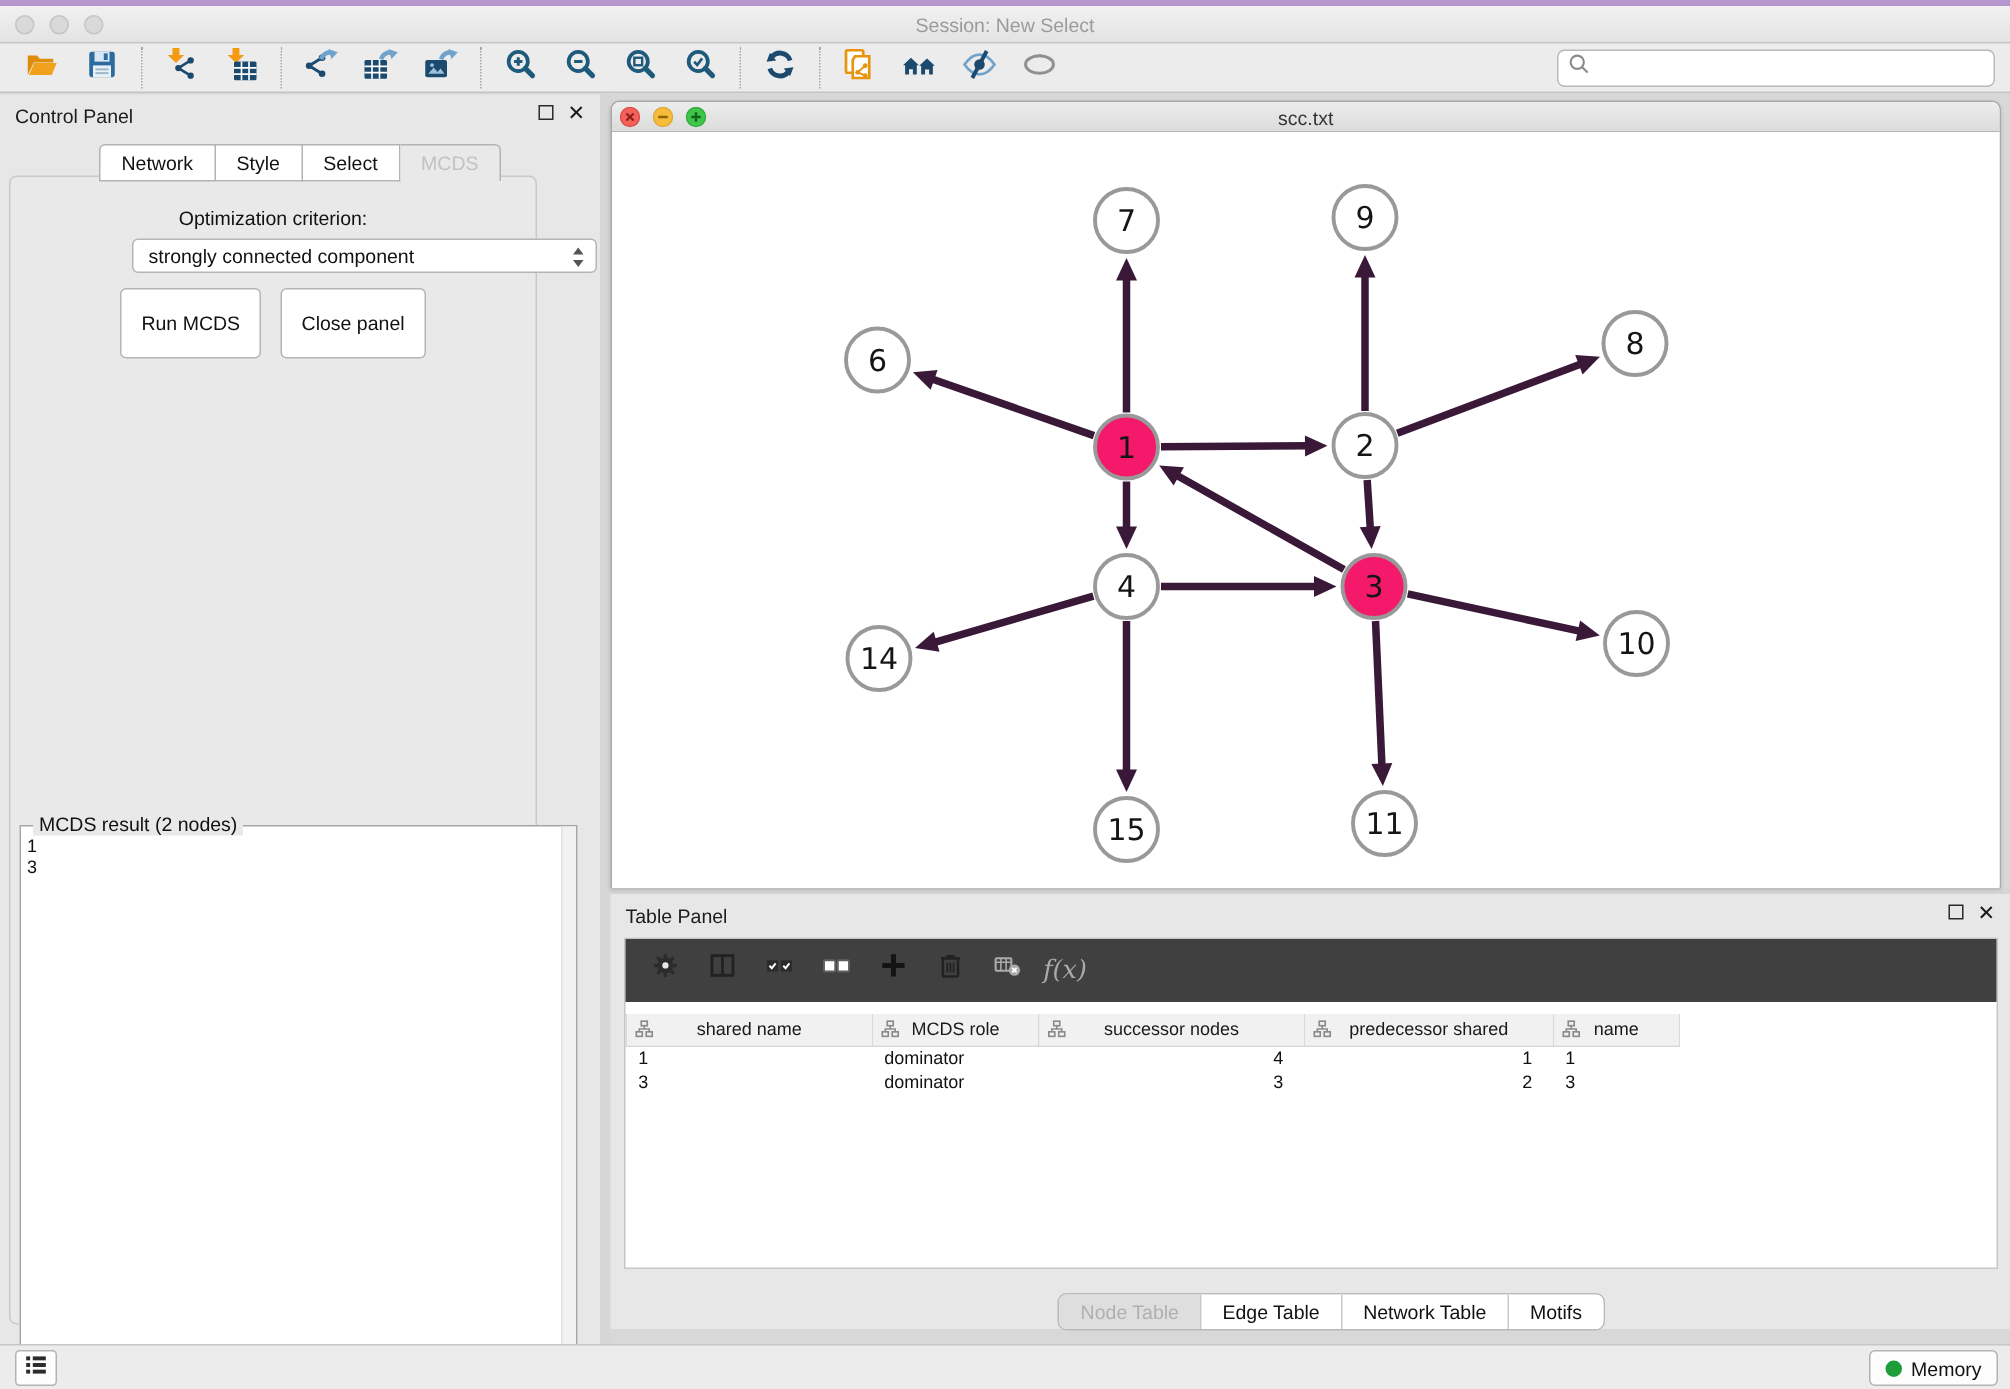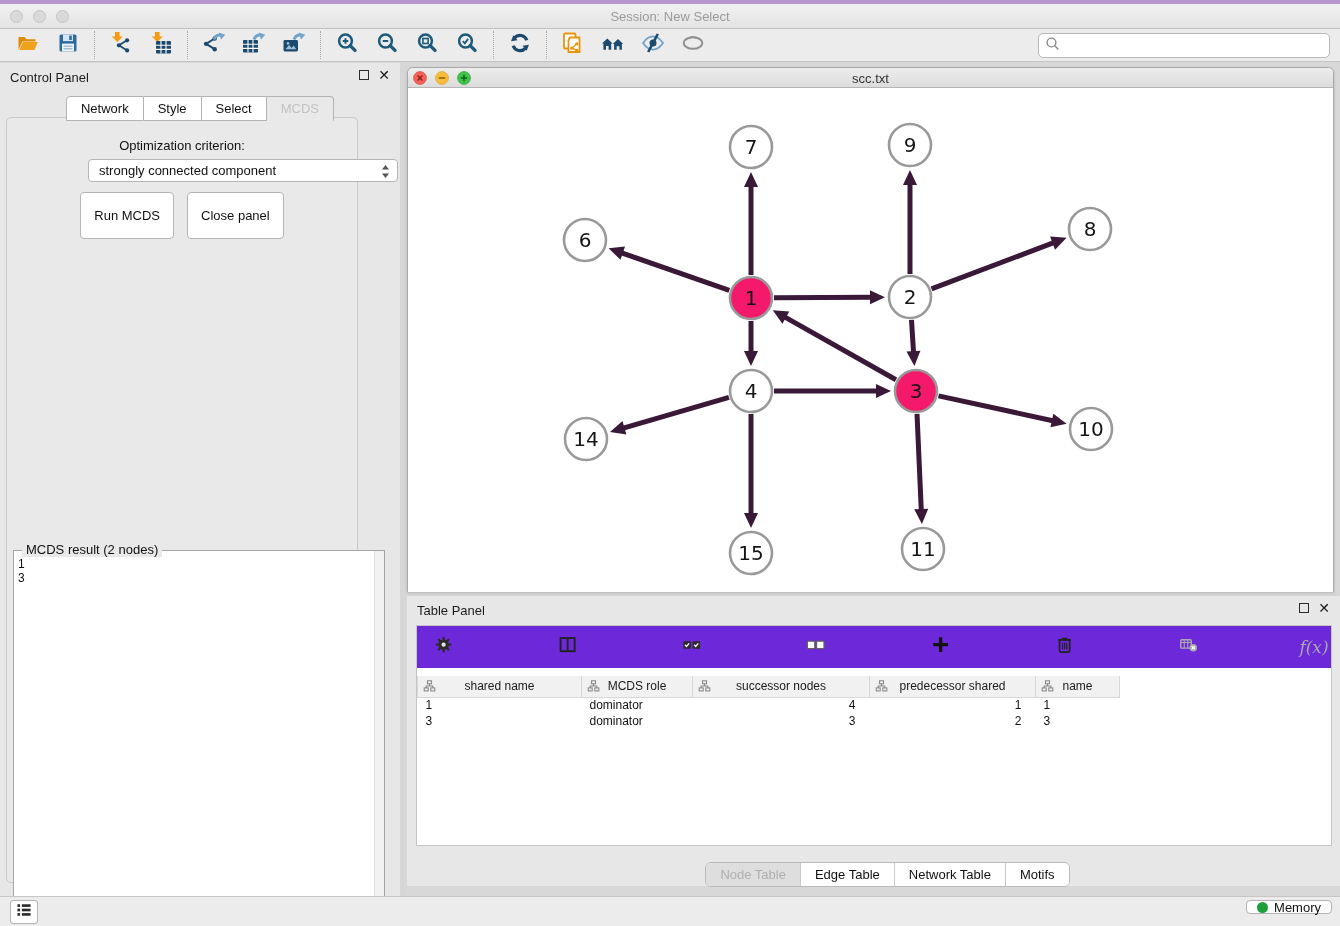--- a/index.html
+++ b/index.html
@@ -68,43 +68,43 @@
                   background:linear-gradient(#ededed,#dcdcdc); border-bottom:1px solid #b5b5b5;
                   border-radius:6px 6px 0 0; }
   .net-titlebar .ntitle { position:absolute; left:0; right:0; top:3px; text-align:center; font-size:13px; color:#333; }
   .net-lights { position:absolute; left:5px; top:3px; display:flex; gap:8px; }
   .net-canvas { position:absolute; left:0; top:20px; width:925px; height:504px; background:#fff; }
 
   
   .table-panel { position:absolute; left:407px; top:596px; width:933px; height:290px; background:#e7e7e7; }
   .tp-container { position:absolute; left:9px; top:29px; width:916px; height:221px;
                   border:1px solid #c6c6c6; background:#fff; }
-  .tp-toolbar { position:absolute; left:0; top:0; width:100%; height:42px; background:#6d28d9;
-                display:flex; align-items:center; padding-left:10px; gap:4px;justify-content:space-between; }
+  .tp-toolbar { position:absolute; left:0; top:0; width:100%; height:42px; background:#404040;
+                display:flex; align-items:center; padding-left:10px; gap:4px; }
   .tp-btn { width:34px; height:32px; display:flex; align-items:center; justify-content:center; }
   .fx-label { font-family:"DejaVu Serif",serif; font-style:italic; font-size:17px; color:#a9a9a9; }
   .tp-table { position:absolute; left:0; top:50px; border-collapse:collapse; font-size:12px; }
   .tp-table th { background:#f1f1f1; border:1px solid #d8d8d8; border-top:none; font-weight:normal;
                  font-size:12px; color:#1a1a1a; height:21px; text-align:center; position:relative; padding:0 4px; }
   .tp-table th .th-ic { position:absolute; left:5px; top:4px; }
   .tp-table td { height:16px; padding:0 8px; color:#111; }
   .td-right { text-align:right; padding-right:14px !important; }
 
   .tp-tabs { position:absolute; left:0; right:0; top:266px; display:flex; justify-content:center;padding-left:28px; }
   .tp-tabgroup { display:inline-flex; border:1px solid #b9b9b9; border-radius:6px; overflow:hidden; background:#fff; }
   .tp-tab { font-size:13px; padding:4px 14px; color:#111; border-left:1px solid #c9c9c9; background:#fff; }
   .tp-tab:first-child { border-left:none; }
   .tp-tab.active { background:#dedede; color:#b0b0b0; }
 
   
   .statusbar { position:absolute; left:0; top:896px; width:1340px; height:30px; background:#ececec;
                border-top:1px solid #c6c6c6; }
   .status-left-btn { position:absolute; left:10px; top:3px; width:28px; height:24px; background:#fdfdfd;
                      border:1px solid #b3b3b3; border-radius:3px; display:flex; align-items:center; justify-content:center; }
-  .memory-btn { position:absolute; right:8px; top:3px; height:14px; background:#fdfdfd; border:1px solid #b3b3b3;
+  .memory-btn { position:absolute; right:8px; top:3px; height:24px; background:#fdfdfd; border:1px solid #b3b3b3;
                 border-radius:4px; display:flex; align-items:center; gap:6px; padding:0 10px; font-size:13px; color:#111; }
   .memory-dot { width:11px; height:11px; border-radius:50%; background:#1d9e3a; }
 
   .splitter-v { position:absolute; left:400px; top:63px; width:7px; height:833px; background:#d6d6d6; }
   .splitter-h { position:absolute; left:407px; top:592px; width:933px; height:4px; background:#d6d6d6; }
 </style>
 </head>
 <body>
 
 <div class="app">

